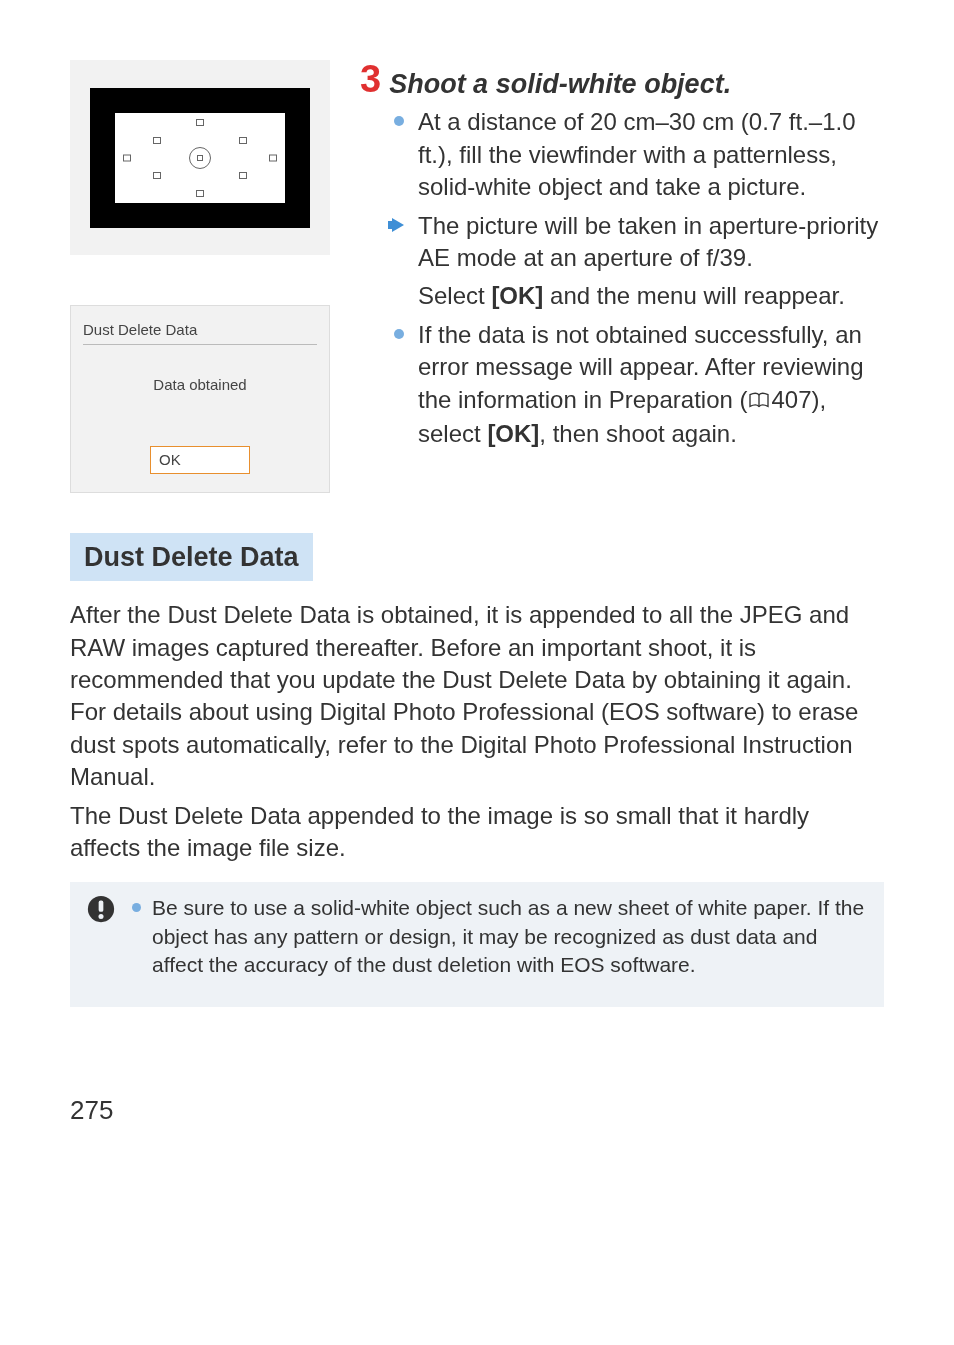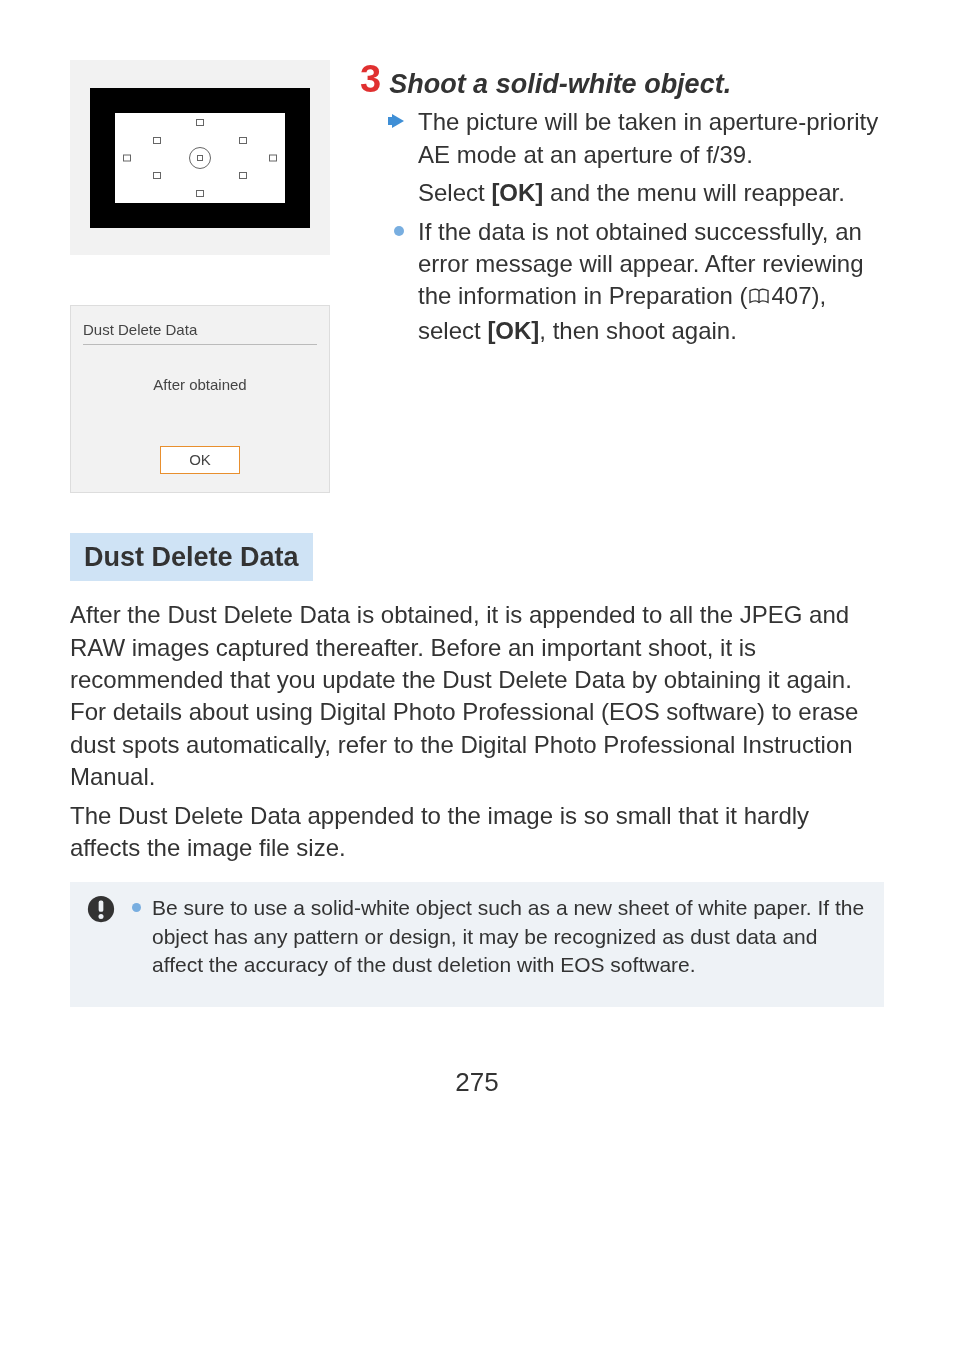--- a/index.html
+++ b/index.html
@@ -36,23 +36,23 @@
     background: #f2f2f2;
     border: 1px solid #ddd;
     padding: 14px 12px 18px 12px;
     font-size: 15px;
     color: #444;
   }
   .dialog-title { border-bottom:1px solid #bbb; padding-bottom:4px; margin-bottom:30px;}
   .dialog-msg { text-align:center; margin-bottom:50px;}
   .dialog-btn {
     display:block; margin:0 auto;
-    width:80px; padding:3px 16px;
+    width:100px; padding:3px 8px;
     border:1px solid #e88f2e; background:#fff;
-    text-align:center; font-size:15px;
+    font-size:15px;
   }
   .step-head { display:flex; align-items:flex-start; gap:8px; margin-bottom:4px;}
   .step-num { color:#e03030; font-size:38px; font-weight:bold; line-height:1;}
   .step-title { font-weight:bold; font-size:27px; padding-top:6px;font-style:italic;}
   ul.step-body { list-style:none; padding-left:30px;}
   ul.step-body > li { position:relative; padding-left:28px; margin-bottom:6px;}
   ul.step-body > li.bullet::before {
     content:""; position:absolute; left:4px; top:10px;
     width:10px; height:10px; border-radius:50%; background:#78aee0;
   }
@@ -90,21 +90,21 @@
     flex:0 0 30px;
     height:30px;
   }
   .warn-icon svg { width:30px; height:30px;}
   .warn-body { flex:1; font-size:21px; line-height:1.35;}
   .warn-body .wb-li { position:relative; padding-left:22px;}
   .warn-body .wb-li::before{
     content:""; position:absolute; left:2px; top:9px;
     width:9px; height:9px; border-radius:50%; background:#78aee0;
   }
-  .pagenum { text-align:center; font-size:26px; margin-top:58px; color:#333;}
+  .pagenum { font-size:26px; margin-top:86px; color:#333;}
   .book-icon {
     display:inline-block; vertical-align:-2px; margin-right:2px;
   }
   .book-icon svg{ width:22px;height:18px;}
 </style>
 </head>
 <body>
 
 
 
@@ -123,31 +123,32 @@
           <div class="afpt" style="right:38px;bottom:24px;"></div>
           <div class="afpt center">
               <div class="inner"></div>
             </div>
         </div>
       </div>
     </div>
 
     <div class="dialog-box">
       <div class="dialog-title">Dust Delete Data</div>
-      <div class="dialog-msg">After obtained</div>
+      <div class="dialog-msg">Data obtained</div>
       <div class="dialog-btn">OK</div>
     </div>
   </div>
 
   <div class="right-col">
     <div class="step-head">
       <div class="step-num">3</div>
       <div class="step-title">Shoot a solid-white object.</div>
     </div>
     <ul class="step-body">
+      <li class="bullet"><span>At a distance of 20 cm–30 cm (0.7 ft.–1.0 ft.), fill the viewfinder with a patternless, solid-white object and take a picture.</span></li>
       <li class="arrow"><span>The picture will be taken in aperture-priority AE mode at an aperture of f/39.</span></li>
       <li class="sub-indent" style="padding-left:28px;">
         <span>Select </span><b>[OK]</b><span> and the menu will reappear.</span>
       </li>
       <li class="bullet">
         <span>If the data is not obtained successfully, an error message will appear. After reviewing the information in Preparation (</span><span class="book-icon"><svg viewBox="0 0 24 20">
               <path d="M2 3 C6 1 10 1 12 3 C14 1 18 1 22 3 L22 16 C18 14 14 14 12 16 C10 14 6 14 2 16 Z" fill="none" stroke="#333" stroke-width="1.5"></path>
               <line x1="12" y1="3" x2="12" y2="16" stroke="#333" stroke-width="1.5"></line>
             </svg></span><span>407</span><span>), select </span><b>[OK]</b><span>, then shoot again.</span>
       </li>

